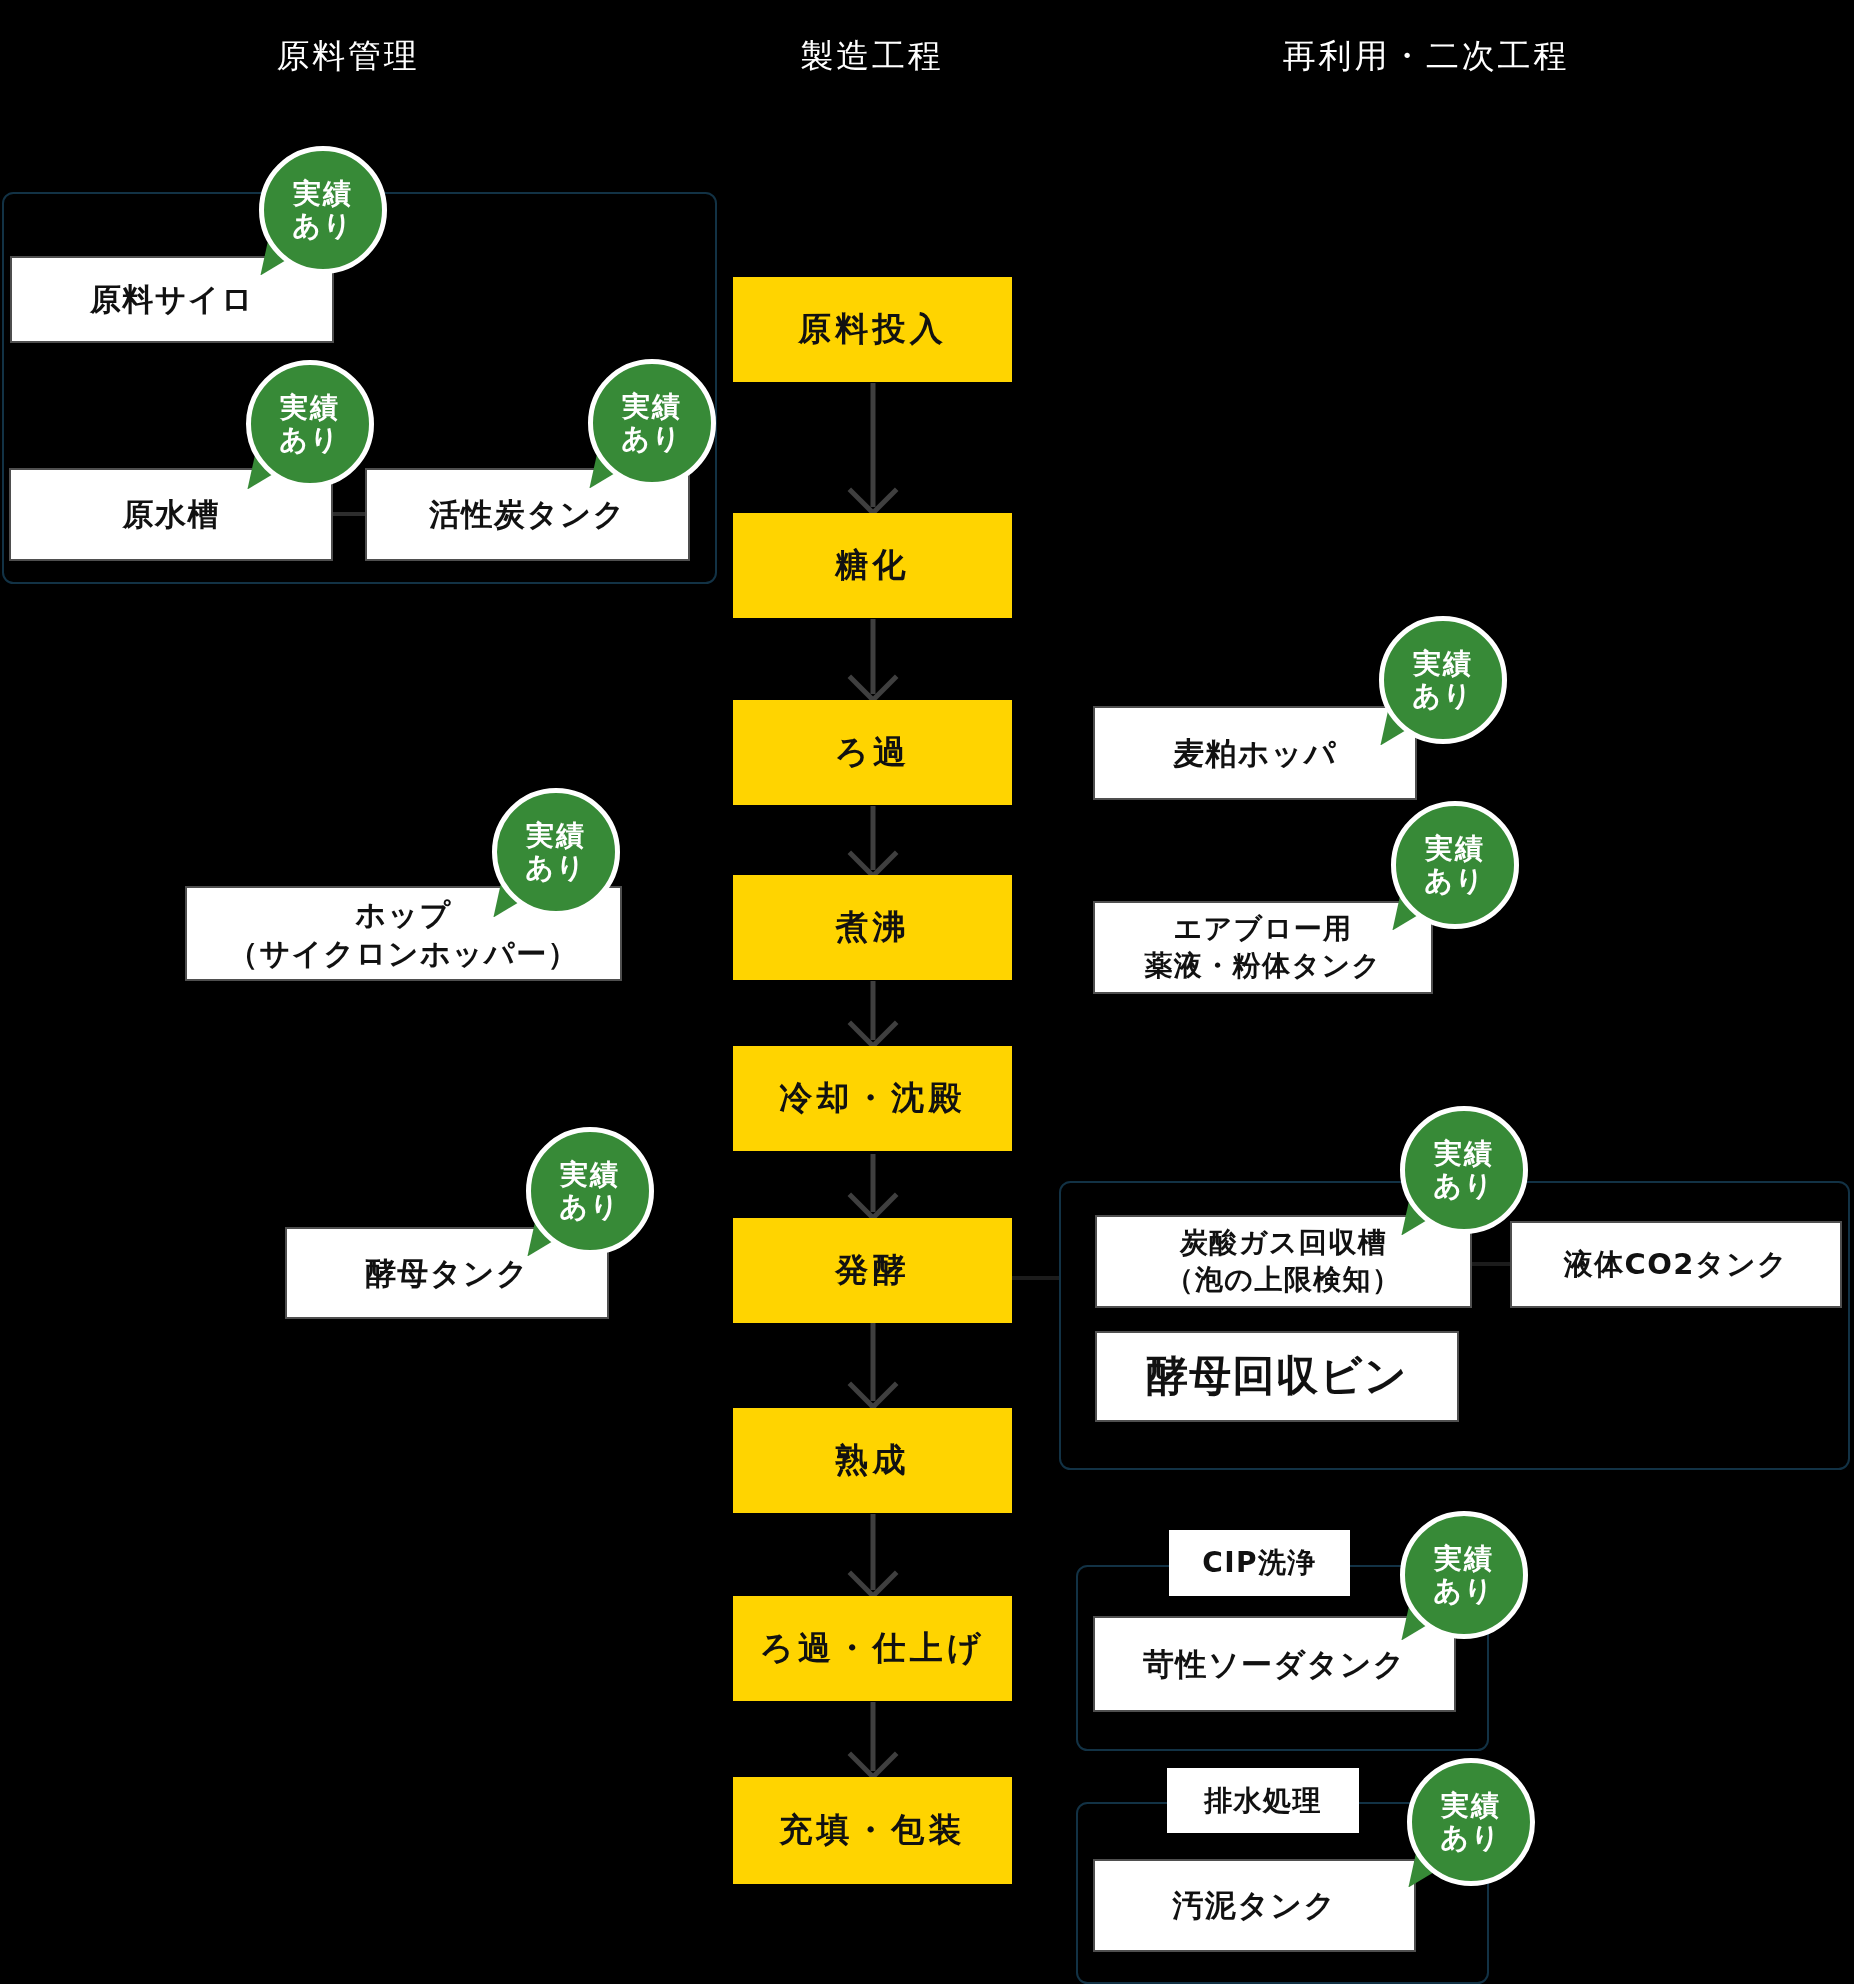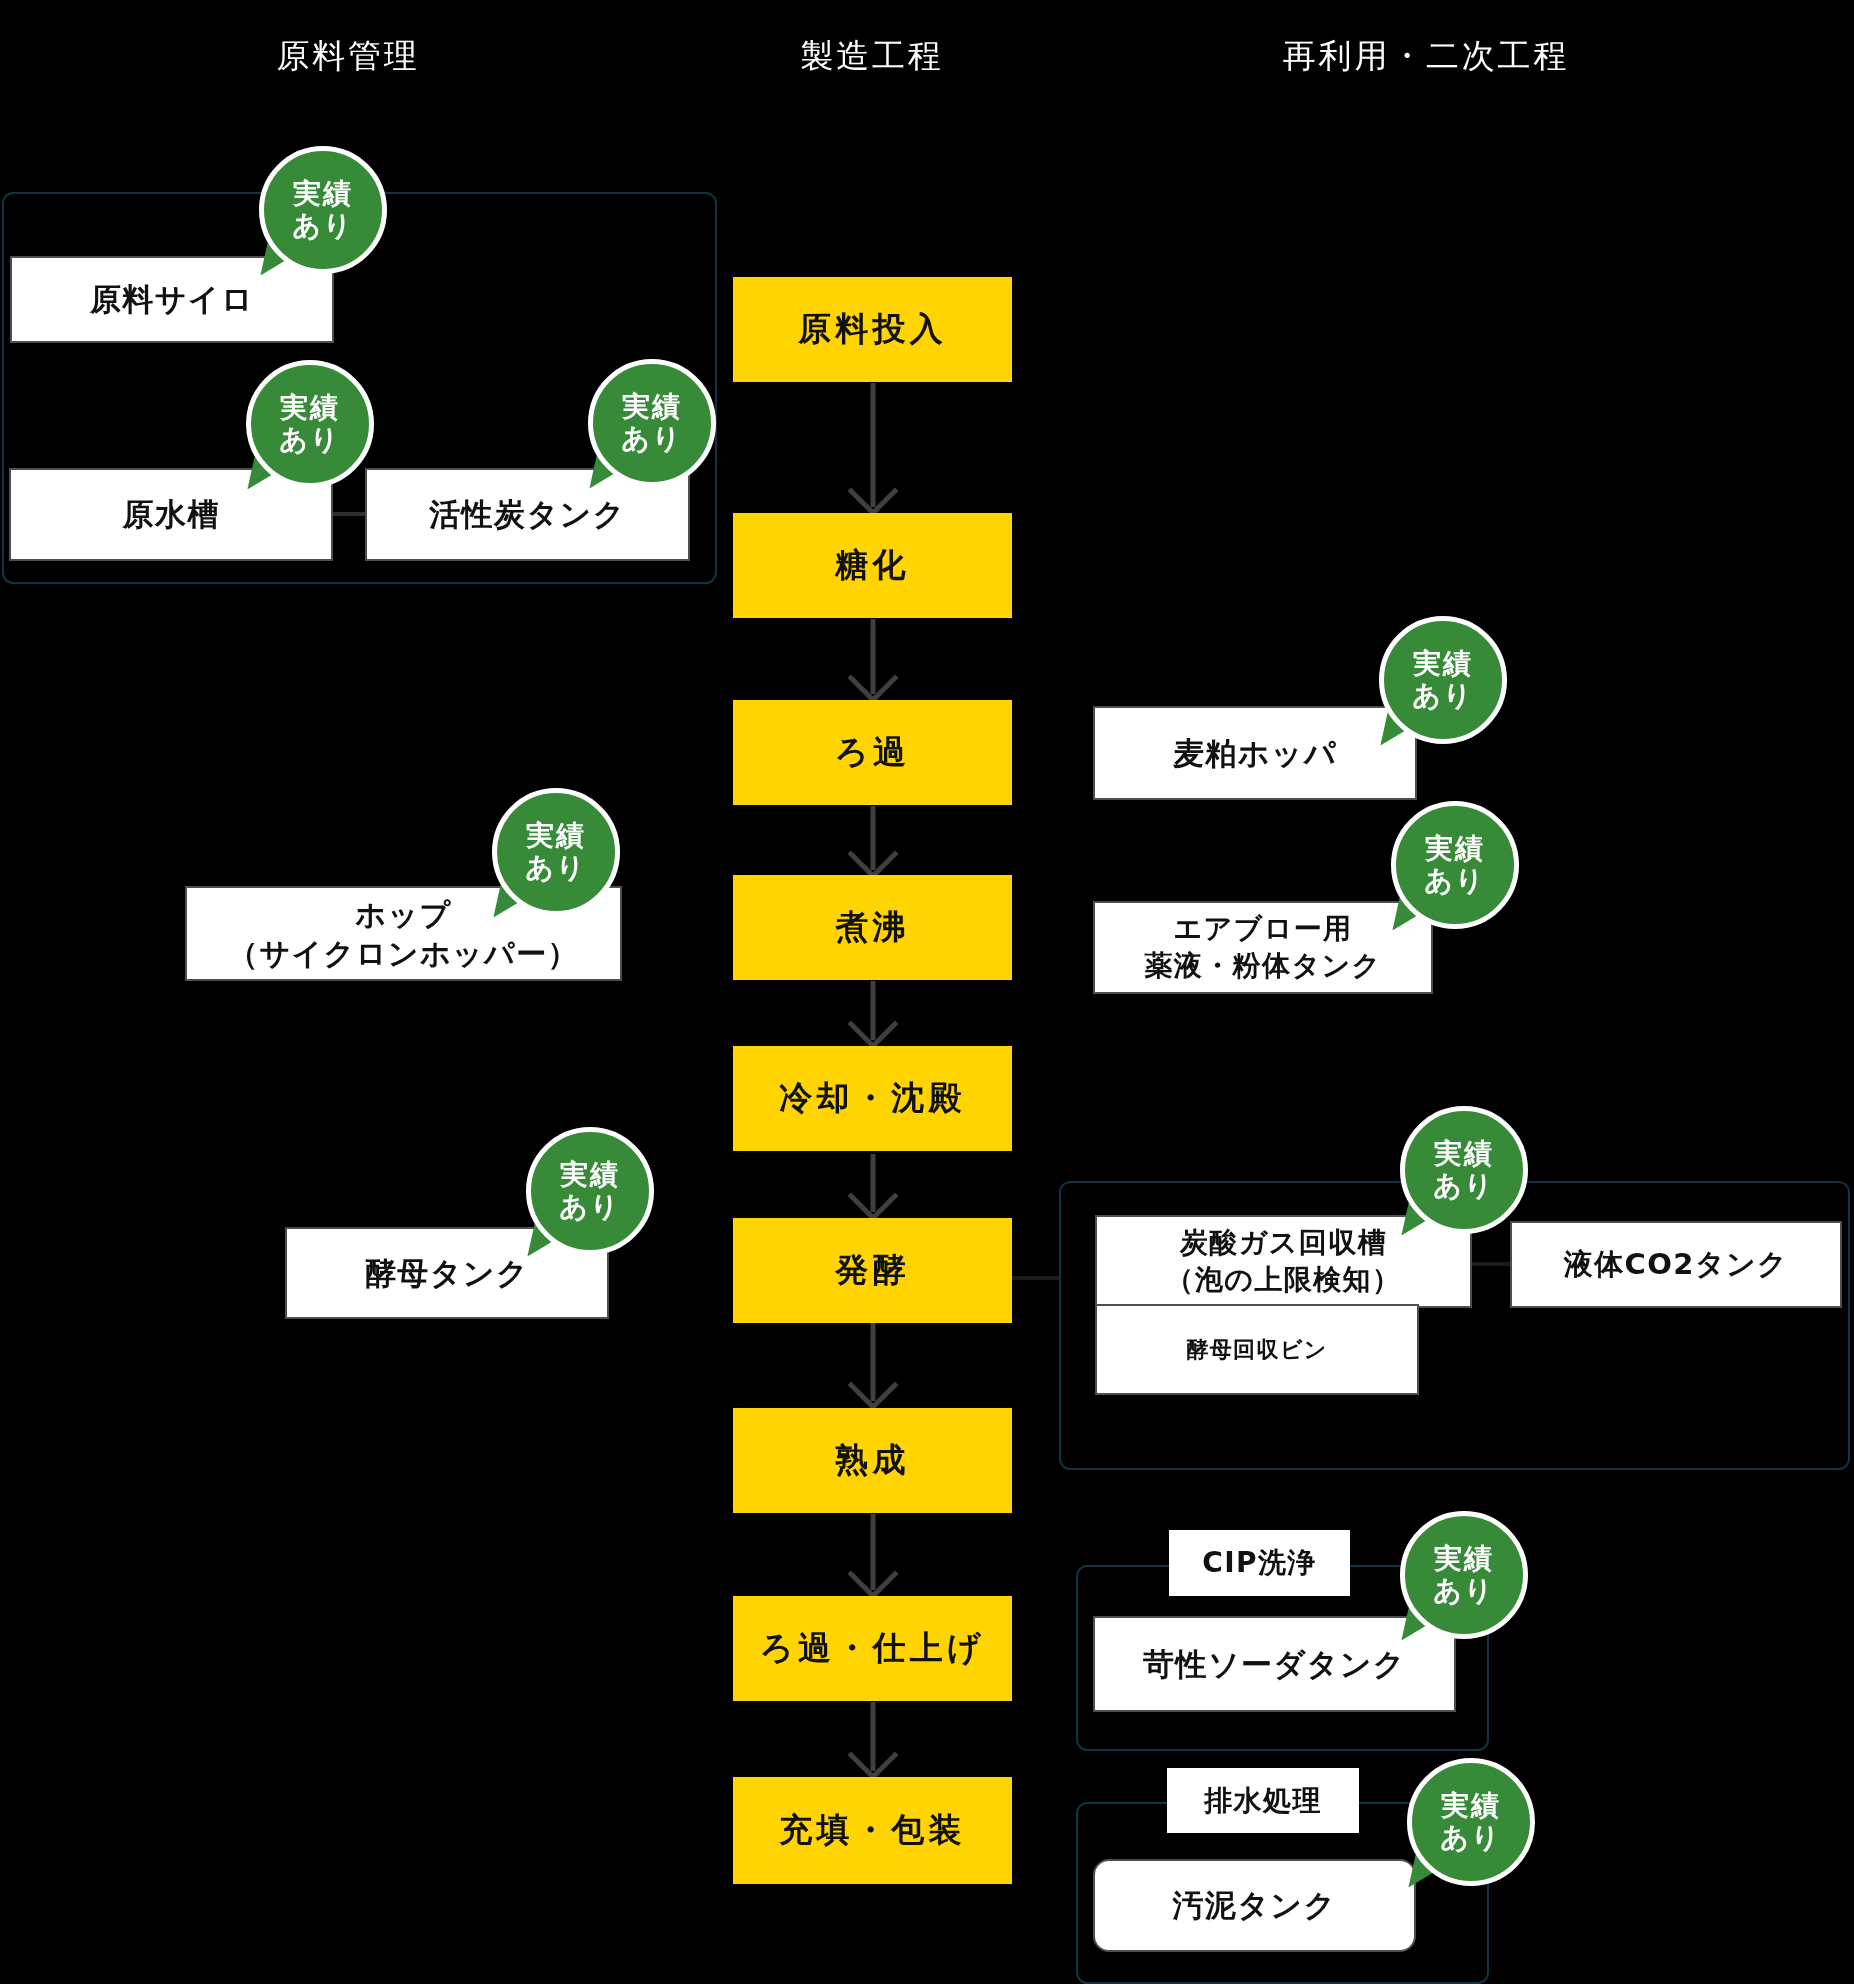--- a/index.html
+++ b/index.html
@@ -154,27 +154,27 @@
   <div class="wbox" style="left:1093px;top:706px;width:324px;height:94px;font-size:31px;">麦粕ホッパ</div>
   <div class="wbox two-line" style="left:1093px;top:889px;width:340px;height:93px;font-size:28px;margin-top:12px;">
     <span>エアブロー用</span>
     <span>薬液・粉体タンク</span>
   </div>
   <div class="wbox two-line" style="left:1095px;top:1215px;width:377px;height:93px;font-size:28px;text-align:right;">
     <span>炭酸ガス回収槽</span>
     <span>（泡の上限検知）</span>
   </div>
   <div class="wbox" style="left:1510px;top:1221px;width:332px;height:87px;font-size:29px;">液体CO2タンク</div>
-  <div class="wbox" style="left:1095px;top:1304px;width:324px;height:91px;font-size:22px;">酵母回収ビン</div>
+  <div class="wbox" style="left:1095px;top:1331px;width:364px;height:91px;font-size:42px;">酵母回収ビン</div>
 
   <div class="labelbox" style="left:1169px;top:1530px;width:181px;height:66px;">CIP洗浄</div>
   <div class="wbox" style="left:1093px;top:1616px;width:363px;height:96px;font-size:31px;text-align:center;">苛性ソーダタンク</div>
 
   <div class="labelbox" style="left:1167px;top:1768px;width:192px;height:65px;">排水処理</div>
-  <div class="wbox" style="left:1093px;top:1859px;width:323px;height:93px;font-size:31px;border-radius:16px;">汚泥タンク</div>
+  <div class="wbox" style="left:1093px;top:1859px;width:323px;height:93px;font-size:31px;">汚泥タンク</div>
 
   <div class="badge" style="left:259px;top:146px;">
     <span class="tail"></span>
     <span class="bubble">
         <span>実績</span>
         <span>あり</span>
       </span>
   </div>
   <div class="badge" style="left:246px;top:360px;">
     <span class="tail"></span>

